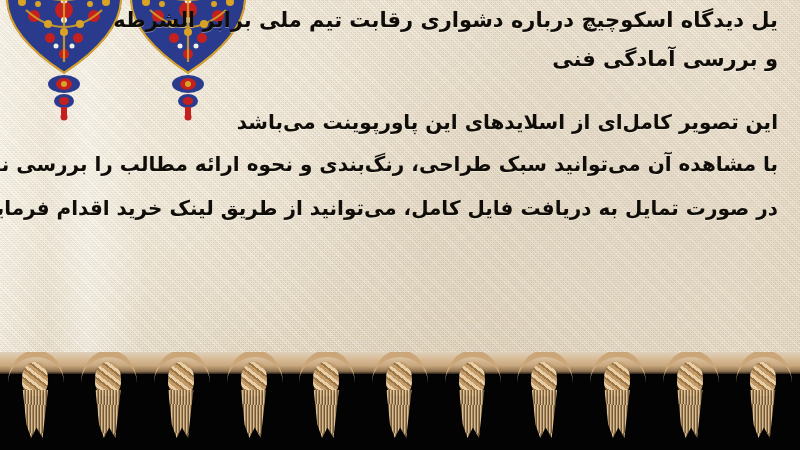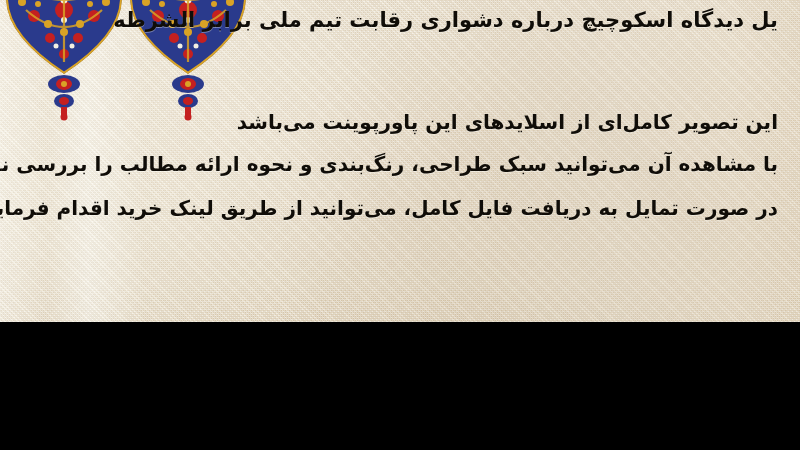--- a/index.html
+++ b/index.html
@@ -8,21 +8,21 @@
     padding: 0;
     background: #000;
   }
   body {
     font-family: "DejaVu Sans", sans-serif;
   }
 
   #slide {
     position: relative;
     width: 800px;
-    height: 322px;
+    height: 450px;
     overflow: hidden;
     background: #000000;
   }
 
   
   .paper {
     position: absolute;
     left: 0;
     top: 0;
     width: 800px;
@@ -345,20 +345,21 @@
         <ellipse cx="26" cy="10" rx="8" ry="6" fill="#c42020"></ellipse>
         <ellipse cx="26" cy="10" rx="3" ry="3" fill="#d9a326"></ellipse>
         <ellipse cx="26" cy="27" rx="10" ry="7" fill="#2a3a8c"></ellipse>
         <ellipse cx="26" cy="27" rx="5" ry="4" fill="#c42020"></ellipse>
         <rect x="23" y="33" width="6" height="8" fill="#c42020"></rect>
         <circle cx="26" cy="43" r="3.5" fill="#c42020"></circle>
       </svg>
     </div>
 
     <div id="title-1" class="txt title-line">یل دیدگاه اسکوچیچ درباره دشواری رقابت تیم ملی برابر الشرطه</div>
+    <div id="title-2" class="txt title-line">و بررسی آمادگی فنی</div>
 
     <div id="body-1" class="txt body-line">این تصویر کامل‌ای از اسلایدهای این پاورپوینت می‌باشد</div>
     <div id="body-2" class="txt body-line">با مشاهده آن می‌توانید سبک طراحی، رنگ‌بندی و نحوه ارائه مطالب را بررسی نمایید</div>
     <div id="body-3" class="txt body-line">در صورت تمایل به دریافت فایل کامل، می‌توانید از طریق لینک خرید اقدام فرمایید</div>
   </div>
 
   <div class="fringe-zone">
     <div class="cord"></div>
     <div id="tassels">
         <div class="arc" style="left: 8.36364px;"></div>

